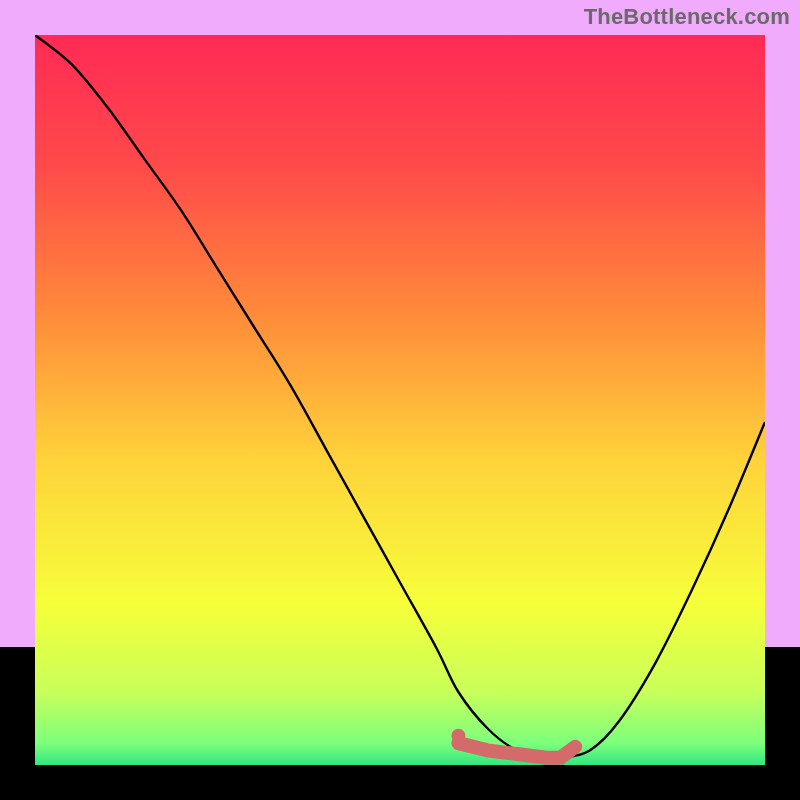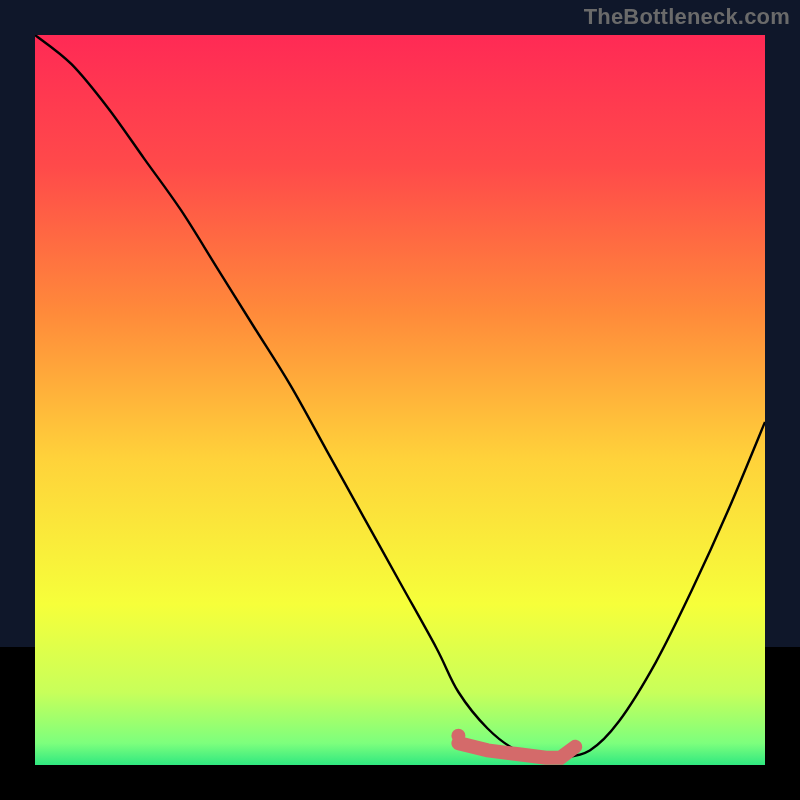--- a/index.html
+++ b/index.html
@@ -1,17 +1,17 @@
 <!DOCTYPE html>
 <html><head>
 <meta charset="utf-8">
 <style>
   * { margin: 0; padding: 0; box-sizing: border-box; }
   html, body { width: 800px; height: 800px; background: #000; overflow: hidden; }
-  .container { position: relative; width: 800px; height: 647px; background: #0f172a; }
+  .container { position: relative; width: 800px; height: 647px; background: #f0abfc; }
   .watermark { position: absolute; top: 4px; right: 10px; font-family: Arial, sans-serif; font-size: 22px; font-weight: bold; color: #6a6a6a; letter-spacing: 0.2px; }
   .plot-area { position: absolute; left: 35px; top: 35px; width: 730px; height: 730px; }
   .gradient { position: absolute; inset: 0; }
   .curve { position: absolute; inset: 0; }
   .marker { position: absolute; }
 </style>
 </head>
 <body>
 <div class="container">
   <div class="watermark">TheBottleneck.com</div>

